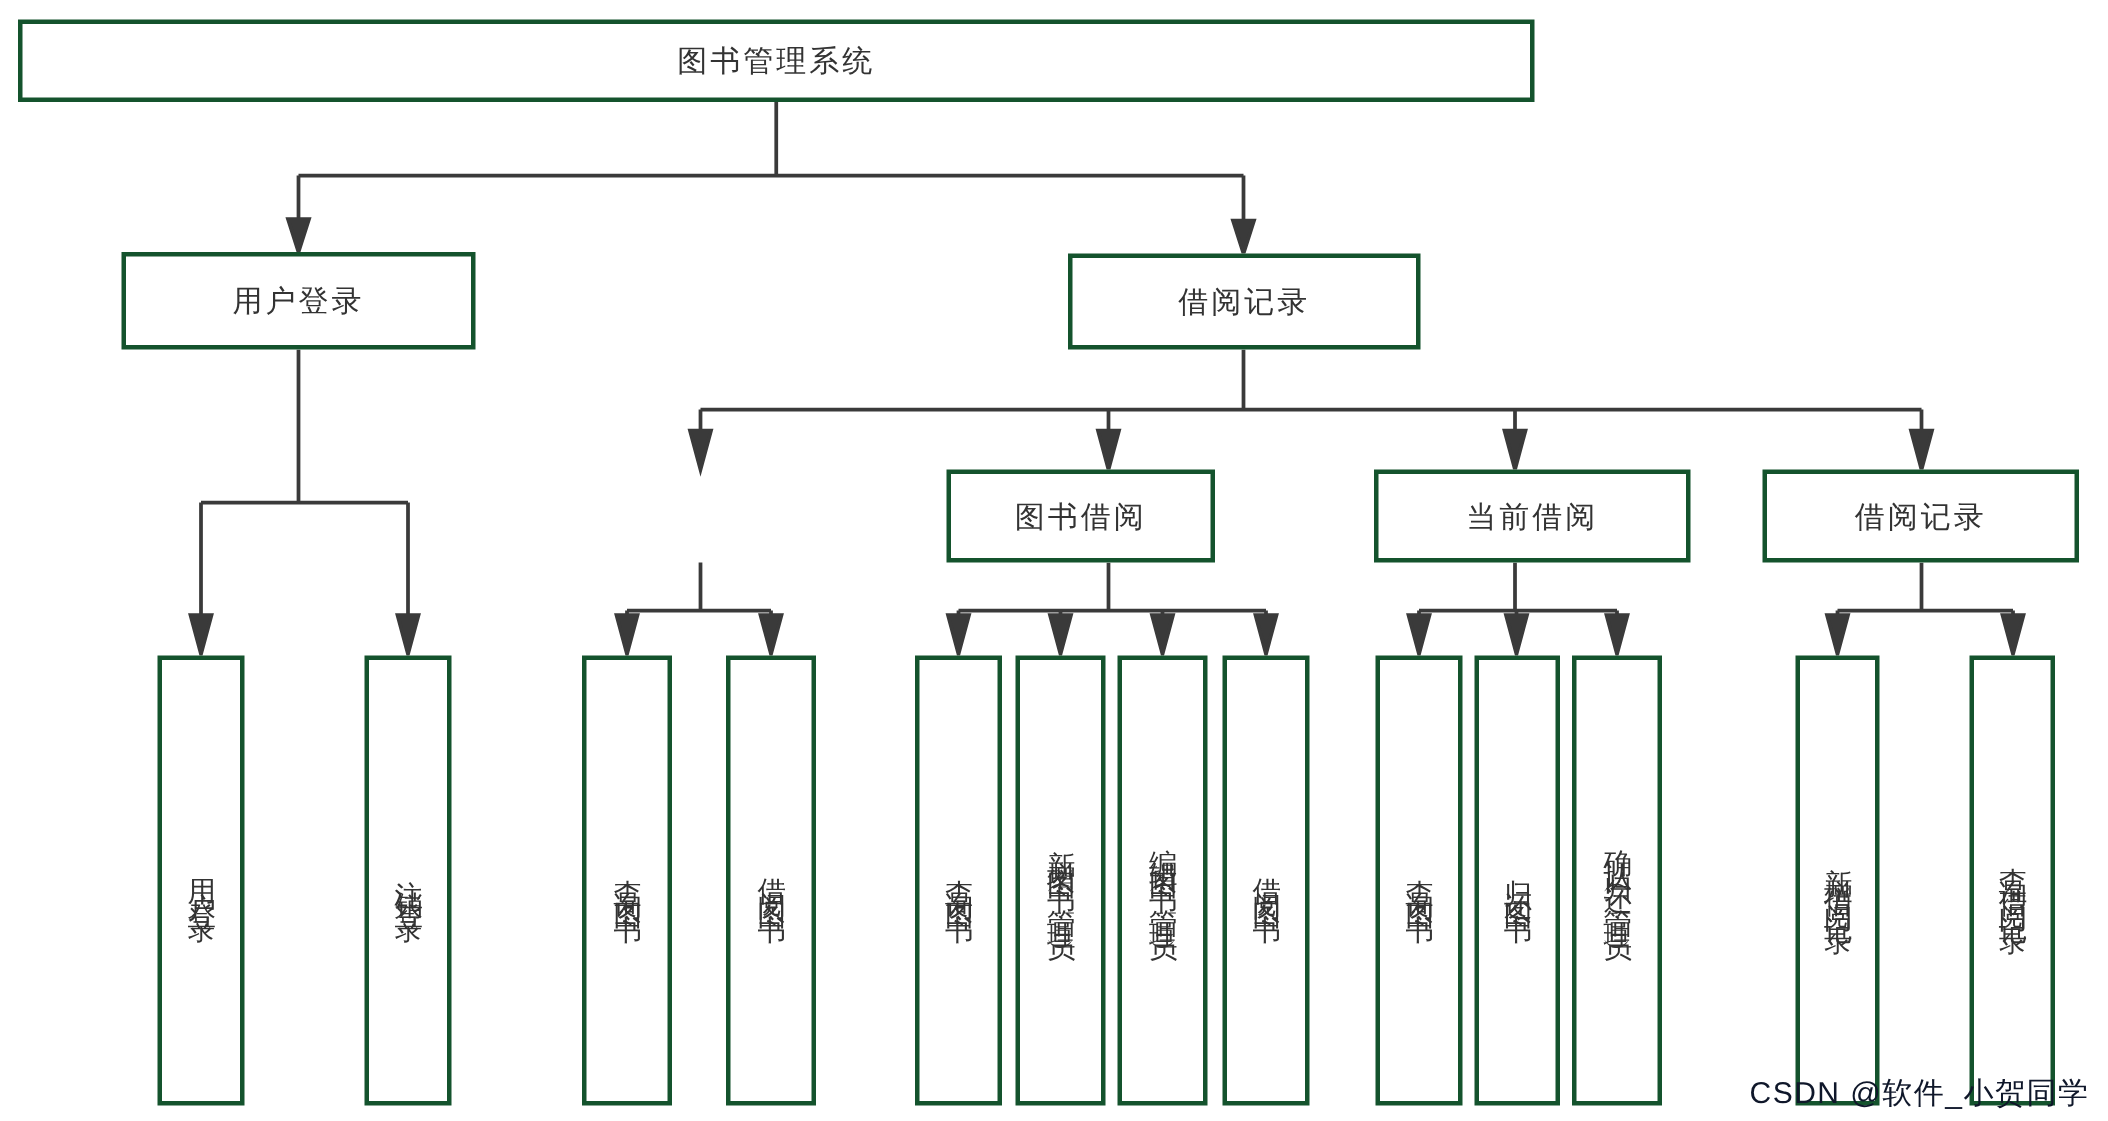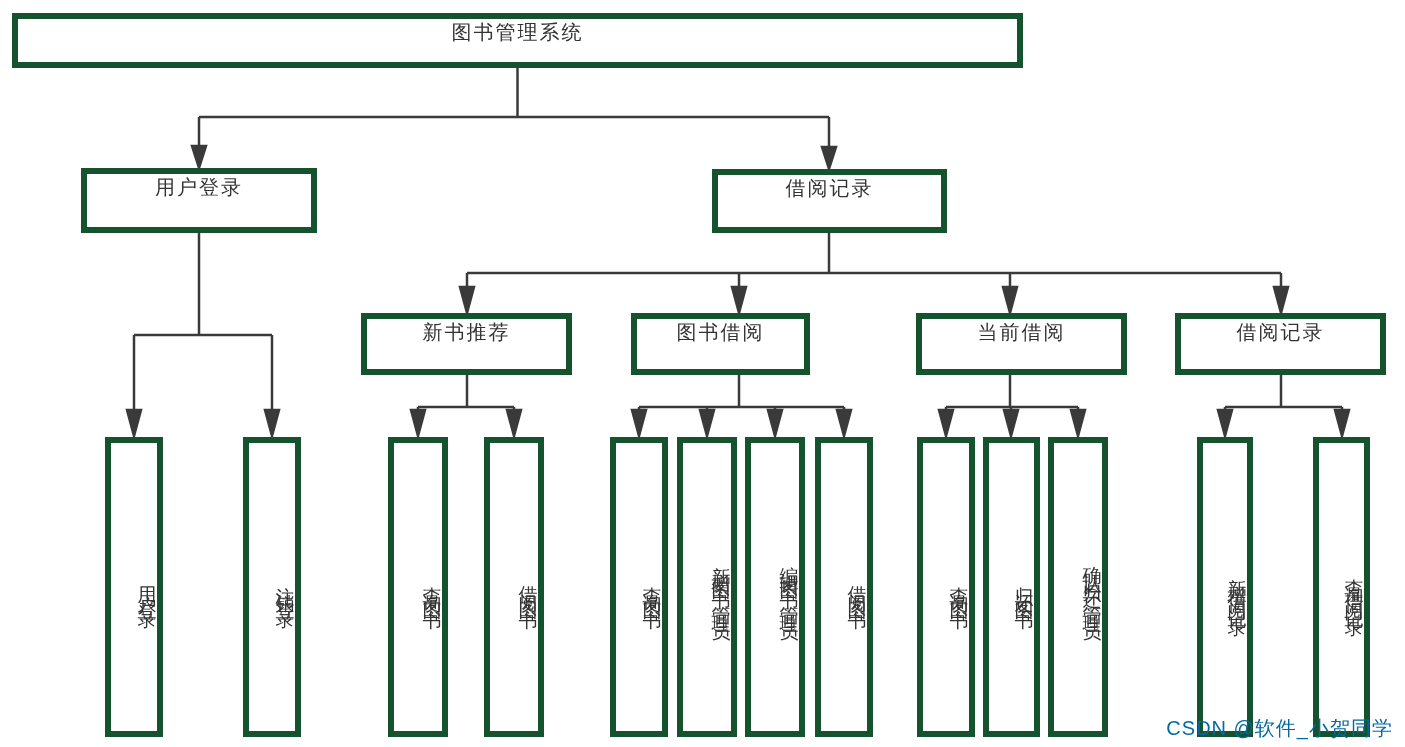--- a/index.html
+++ b/index.html
@@ -7,39 +7,39 @@
     position:relative;
     width:1405px; height:747px;
     background:#ffffff;
     font-family:"Liberation Sans","DejaVu Sans",sans-serif;
     overflow:hidden;
   }
   .connectors { position:absolute; left:0; top:0; width:1405px; height:747px; }
   .box {
     position:absolute;
     box-sizing:border-box;
-    border:6px solid #14532d;
+    border:3px solid #14532d;
     background:#ffffff;
     display:flex;
-    align-items:flex-start;
+    align-items:center;
     justify-content:center;
     color:#333333;
   }
   .h-label { font-size:20px; letter-spacing:2px; white-space:nowrap; }
   .leaf {
     writing-mode:vertical-rl;
     text-orientation:mixed;
     font-size:19px;
     letter-spacing:0.42em;
     line-height:1;
   }
   .watermark {
     position:absolute;
     right:12px; bottom:5px;
-    color:#0369a1;
+    color:#0f172a;
     font-size:20px;
     letter-spacing:1px;
     white-space:nowrap;
   }
 </style>
 </head>
 <body>
 
 <div class="canvas">
 
@@ -111,23 +111,20 @@
     <span class="h-label">图书管理系统</span>
   </div>
 
   <div class="box" style="left:81px; top:168px; width:236px; height:65px;">
     <span class="h-label">用户登录</span>
   </div>
   <div class="box" style="left:712px; top:169px; width:235px; height:64px;">
     <span class="h-label">借阅记录</span>
   </div>
 
-  <div class="box" style="left:361px; top:313px; width:211px; height:62px;">
-    <span class="h-label">新书推荐</span>
-  </div>
   <div class="box" style="left:631px; top:313px; width:179px; height:62px;">
     <span class="h-label">图书借阅</span>
   </div>
   <div class="box" style="left:904px; top:313px; width:211px; height:62px;margin-left:12px;">
     <span class="h-label">当前借阅</span>
   </div>
   <div class="box" style="left:1175px; top:313px; width:211px; height:62px;">
     <span class="h-label">借阅记录</span>
   </div>
 

